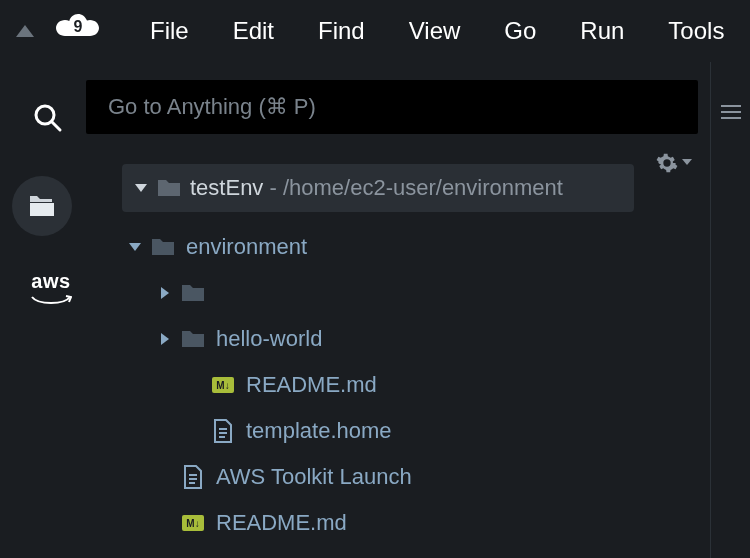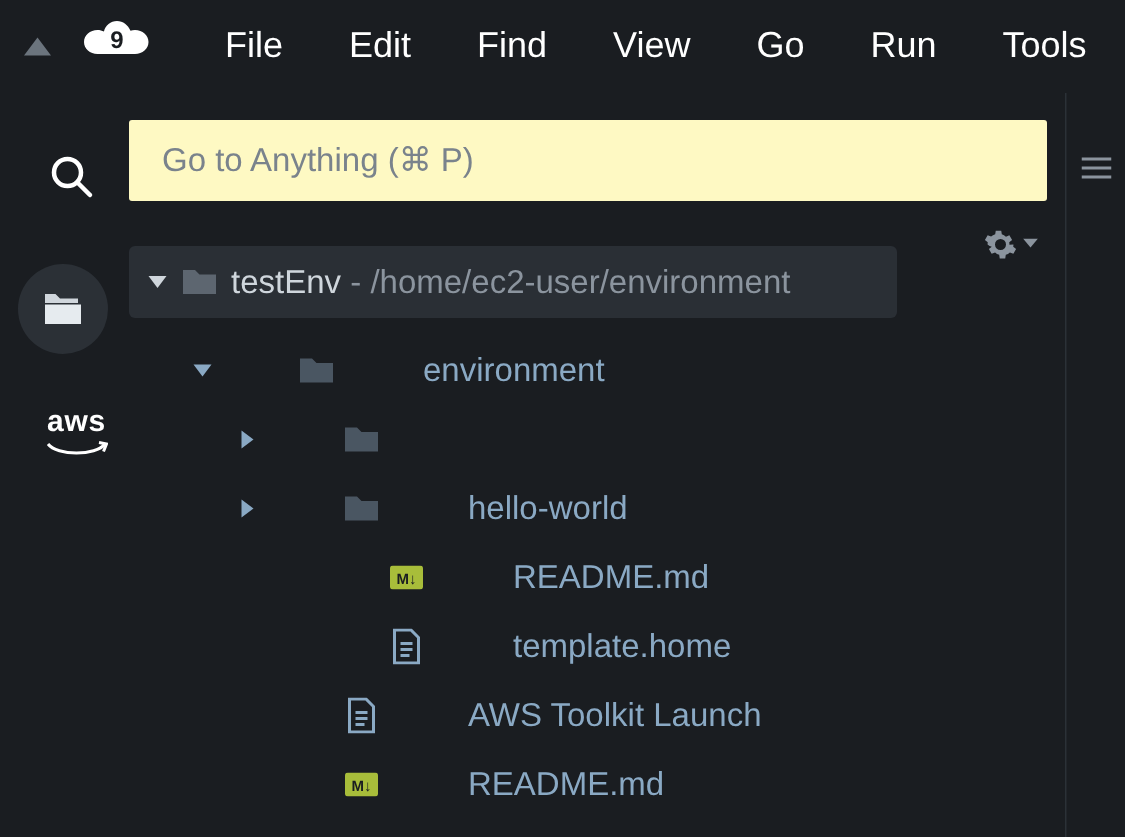--- a/index.html
+++ b/index.html
@@ -75,21 +75,21 @@
       display: block;
       margin-top: -2px;
     }
     
     .side-panel {
       flex: 1;
       padding: 18px 12px 0 14px;
       position: relative;
     }
     .search-box {
-      background: #fef9c3;
+      background: #000000;
       height: 54px;
       border-radius: 2px;
       display: flex;
       align-items: center;
       padding: 0 22px;
       margin-bottom: 30px;
     }
     .search-box .placeholder {
       color: #7a838c;
       font-size: 22px;
@@ -105,33 +105,33 @@
     }
     .tree-root {
       background: #2a2f35;
       border-radius: 4px;
       height: 48px;
       display: flex;
       align-items: center;
       padding: 0 10px;
       width: 512px;
       margin-bottom: 12px;
+      margin-left: 36px;
     }
     .tree-root .label {
       color: #cfd6dc;
       font-size: 22px;
       margin-left: 8px;
     }
     .tree-root .label .dim { color: #8b949e; }
     .tree-row {
       display: flex;
       align-items: center;
       height: 46px;
       cursor: pointer;
-      gap: 48px;
     }
     .tree-row .label {
       color: #8aa9c4;
       font-size: 22px;
       margin-left: 10px;
     }
     .chevron {
       width: 18px;
       display: flex;
       justify-content: center;

